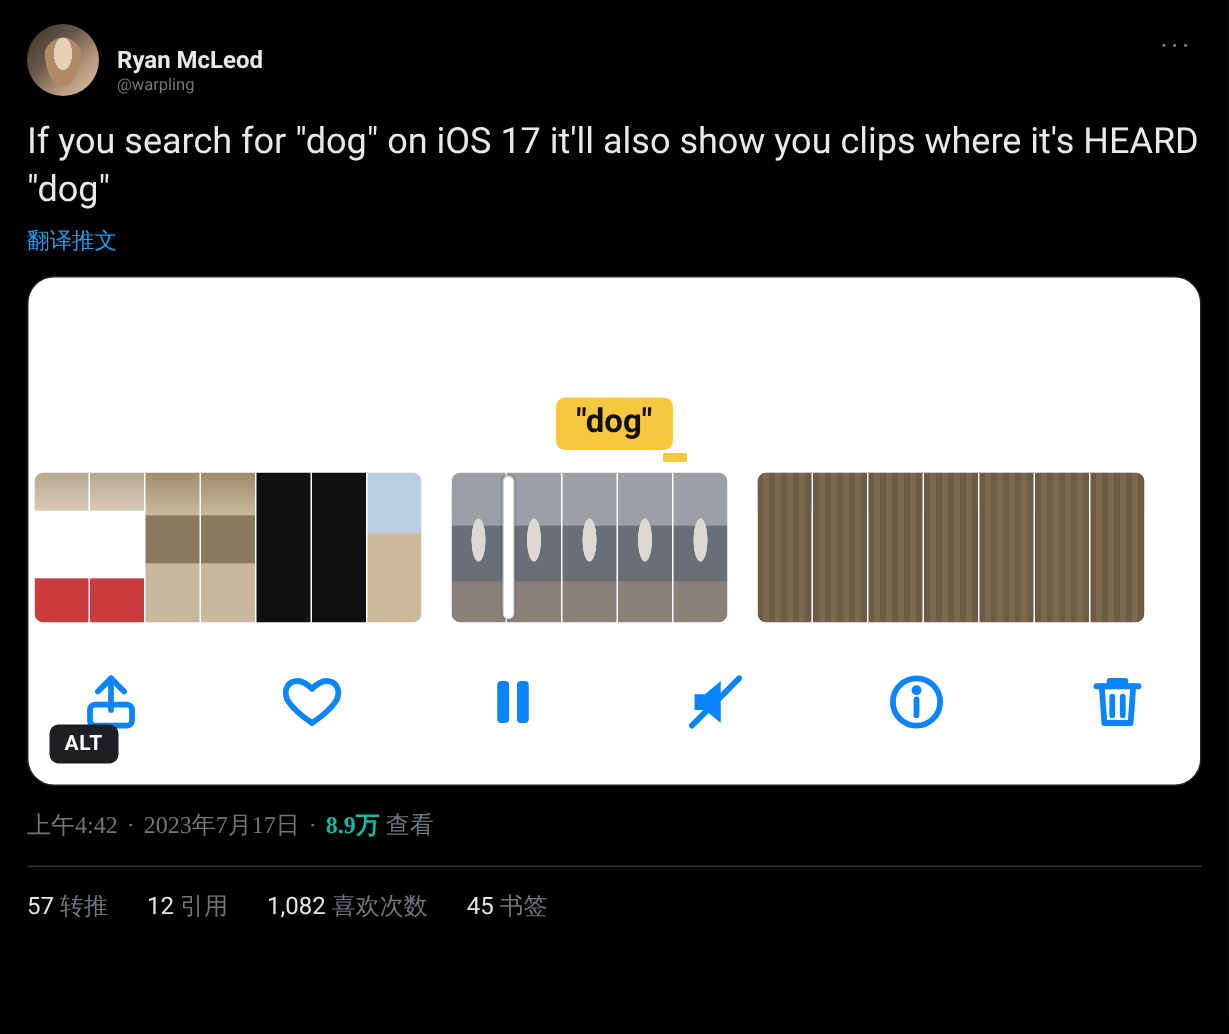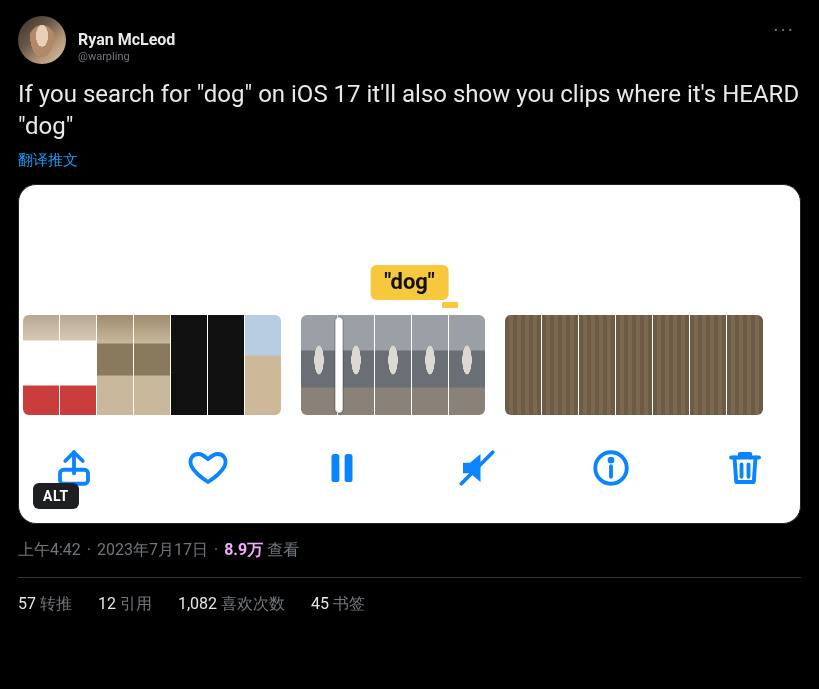--- a/index.html
+++ b/index.html
@@ -96,23 +96,23 @@
   }
   .tb-btn svg{width:100%;height:100%;stroke:#0b84ff;fill:none;stroke-width:2.2;stroke-linecap:round;stroke-linejoin:round;}
   .tb-pause svg rect{fill:#0b84ff;stroke:none;}
   .tb-mute svg .slash{stroke:#0b84ff;}
   .tb-info svg circle{stroke:#0b84ff;}
   .alt{
     position:absolute;left:14px;bottom:14px;background:#1d1f23;color:#fff;
     font-size:14px;font-weight:700;padding:5px 10px;border-radius:6px;letter-spacing:.5px;margin-top:17px;
   }
   .meta{
-    margin-top:16px;color:var(--muted);font-size:16px;display:flex;gap:6px;align-items:baseline;
-  }
-  .meta strong{color:#f0abfc;font-weight:700;}
+    margin-top:16px;color:var(--muted);font-size:16px;display:flex;gap:6px;align-items:baseline;font-family:Liberation Serif, serif;
+  }
+  .meta strong{color:#14b8a6;font-weight:700;}
   .divider{height:1px;background:var(--border);margin:16px 0;}
   .stats{
     display:flex;gap:26px;color:var(--muted);font-size:16px;padding-bottom:14px;
   }
   .stats span b{color:#e5e5e5;font-weight:400;margin-right:4px;}
 </style>
 </head>
 <body>
 
 <div class="stage">

